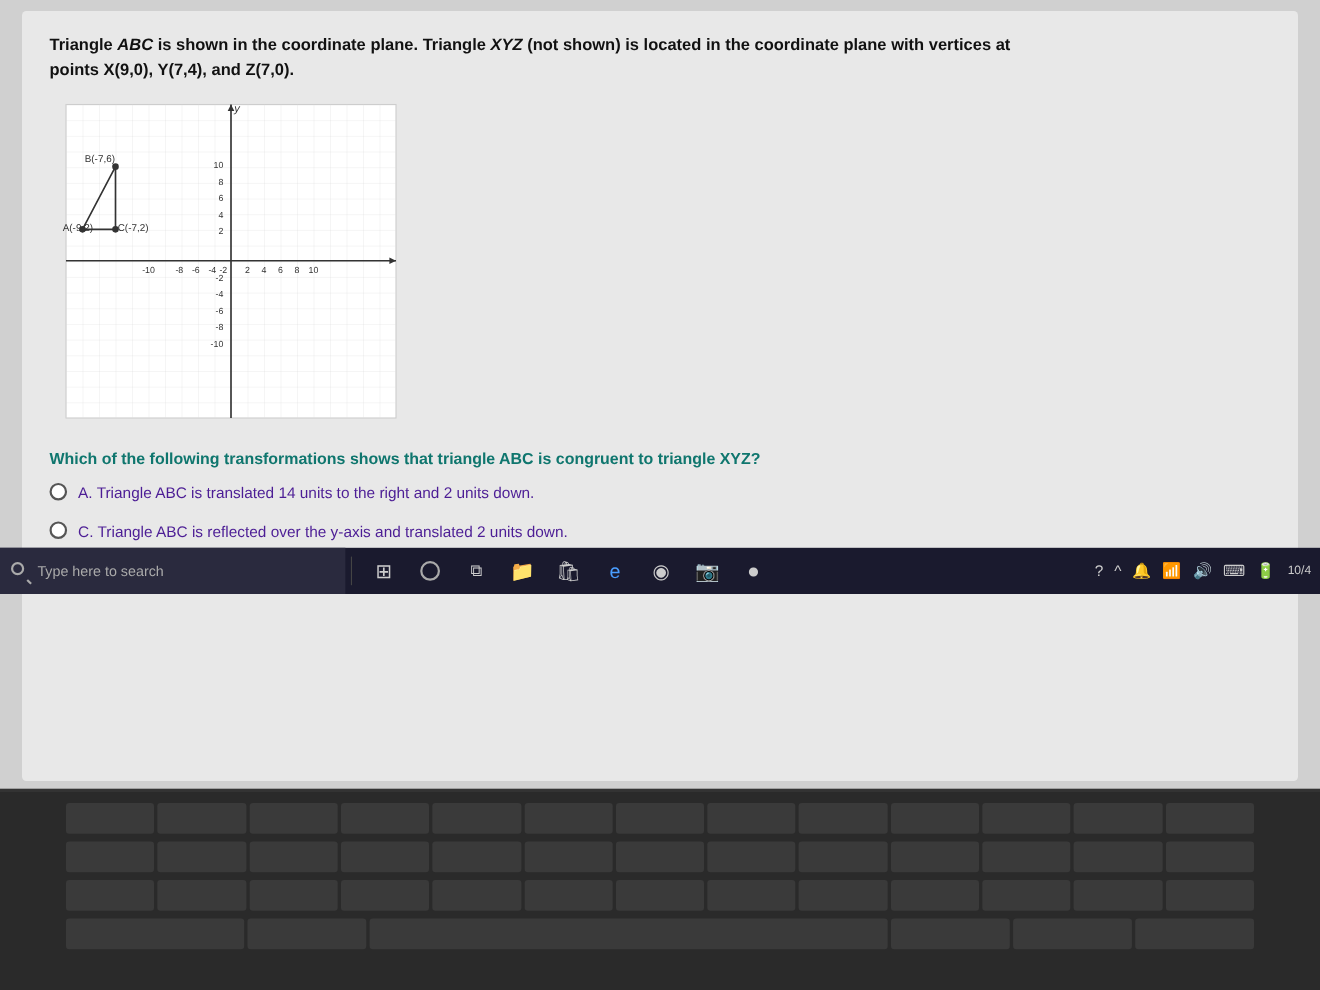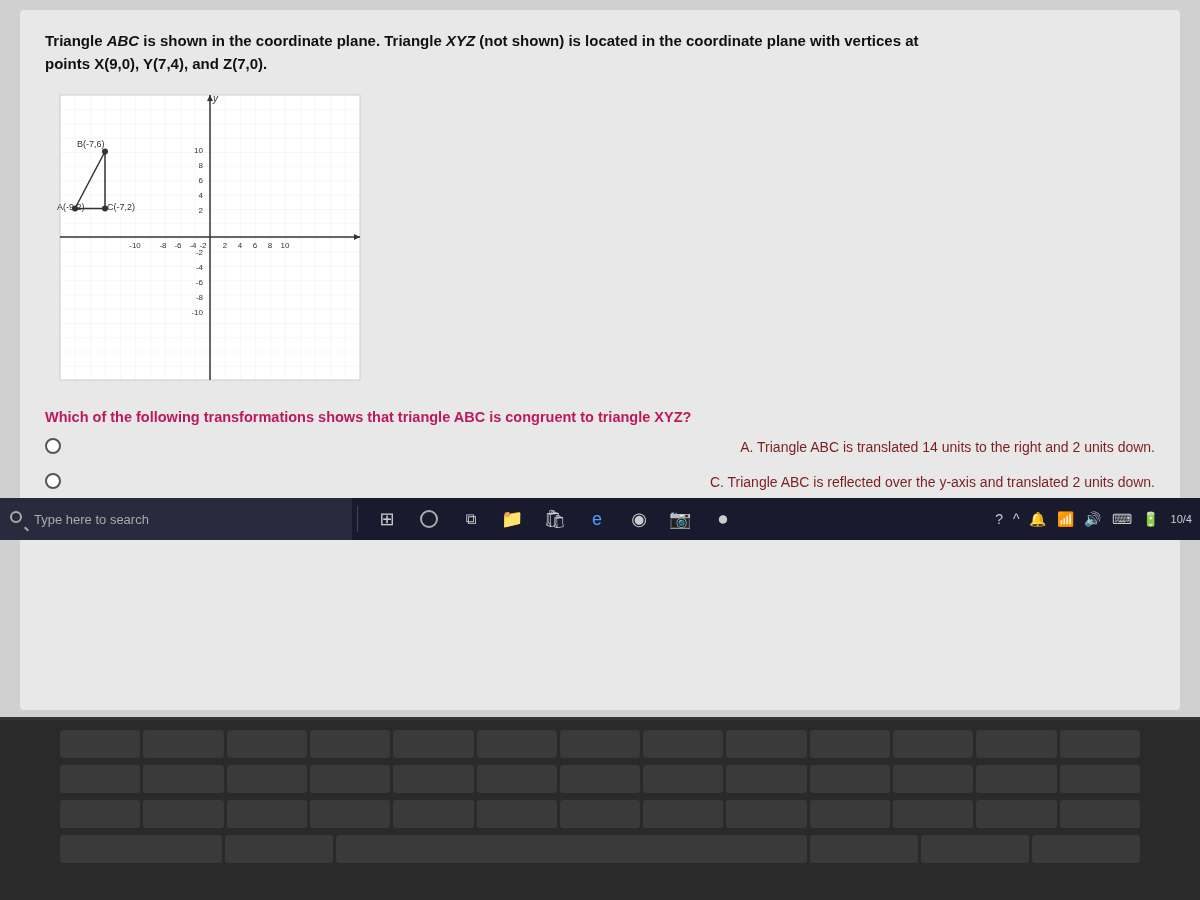--- a/index.html
+++ b/index.html
@@ -51,31 +51,30 @@
     }
 
     .graph-svg {
       display: block;
     }
 
     .question-text {
       font-size: 14.5px;
       font-weight: bold;
       margin-bottom: 12px;
-      color: #be185d;
+      color: #0f766e;
     }
 
     .answer-option {
       display: flex;
       align-items: flex-start;
       margin-bottom: 14px;
       font-size: 14px;
-      color: #7f1d1d;
+      color: #4c1d95;
       cursor: pointer;
-      justify-content: space-between;
     }
 
     .answer-option .radio-circle {
       width: 16px;
       height: 16px;
       border-radius: 50%;
       border: 2px solid #555;
       margin-right: 10px;
       margin-top: 1px;
       flex-shrink: 0;
@@ -98,21 +97,21 @@
       display: flex;
       align-items: center;
       z-index: 10;
     }
 
     .search-bar {
       display: flex;
       align-items: center;
       background: #2a2a3e;
       height: 100%;
-      width: 352px;
+      width: 314px;
       padding: 0 10px;
       gap: 8px;
     }
 
     .search-text {
       color: #aaa;
       font-size: 13px;
     }
 
     .taskbar-divider {

